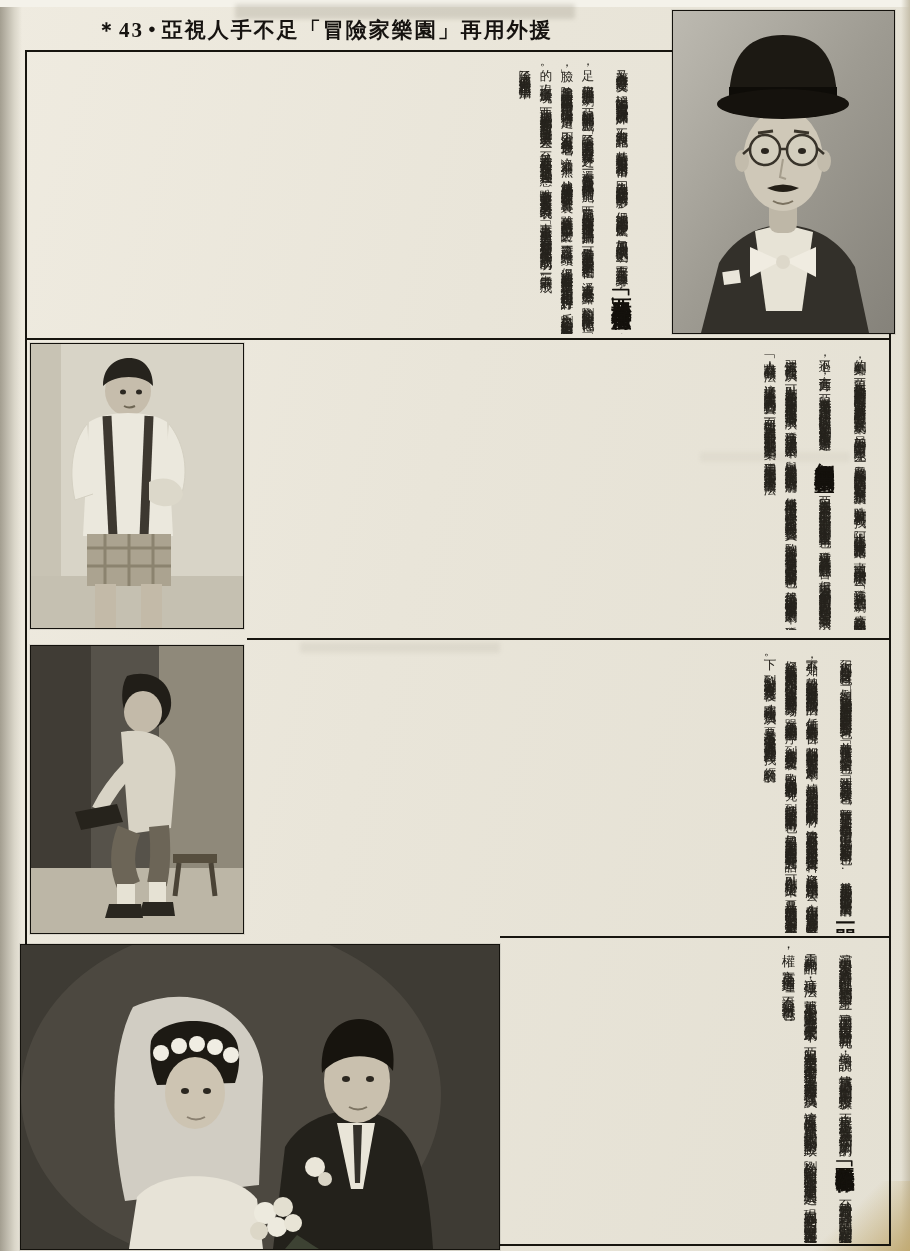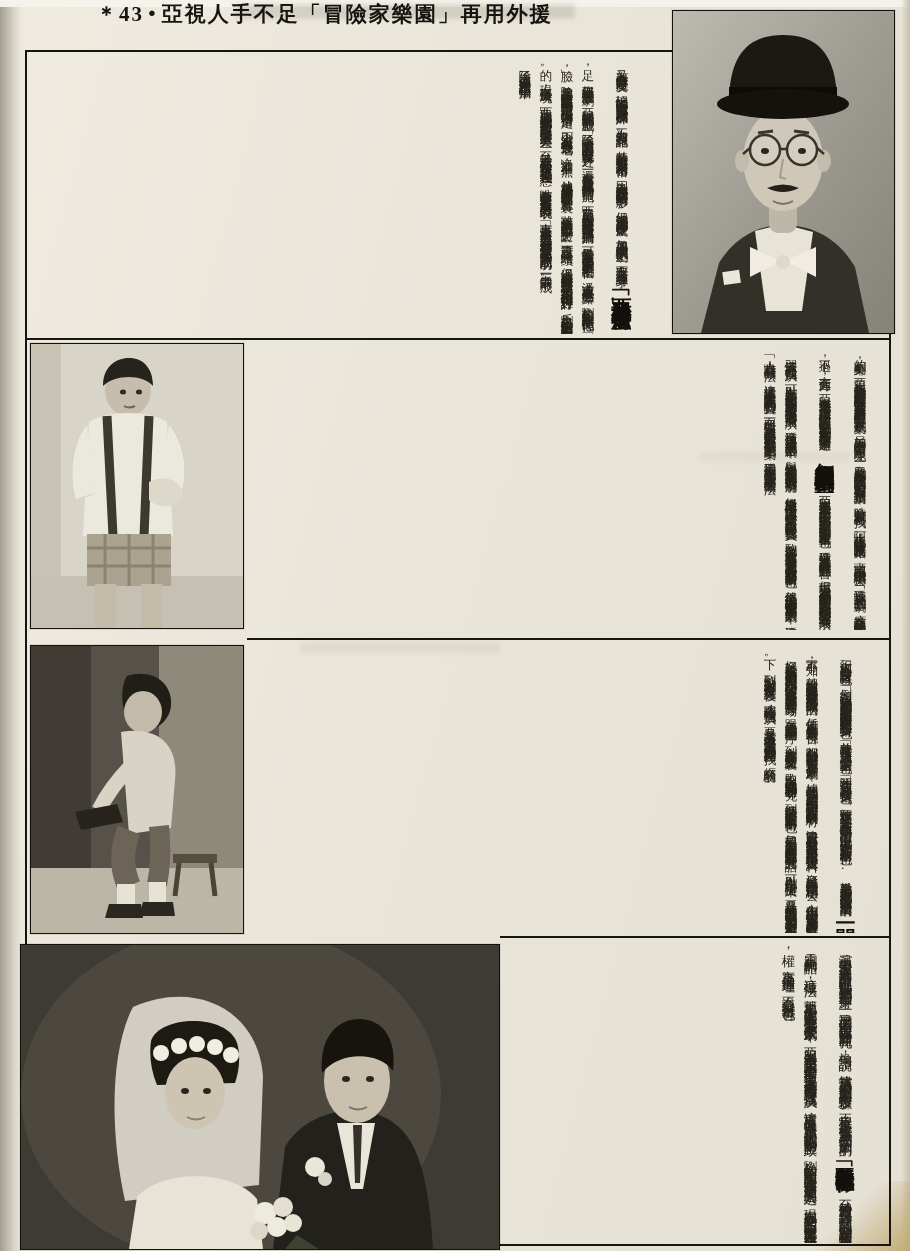--- a/index.html
+++ b/index.html
@@ -8,21 +8,21 @@
     background:linear-gradient(105deg,#efebe0 0%,#e9e5d9 45%,#e4e0d3 100%);
     font-family:"Liberation Serif","DejaVu Serif",serif;
   }
   .edge-left{position:absolute;left:0;top:0;width:22px;height:100%;
     background:linear-gradient(90deg,#a39e90 0%,#d9d5c8 65%,rgba(217,213,200,0));}
   .edge-top{position:absolute;left:0;top:0;width:100%;height:7px;background:#f4f2ea;}
   .edge-right{position:absolute;right:0;top:0;width:9px;height:100%;
     background:linear-gradient(270deg,#c6bfab,rgba(198,191,171,0));}
   .corner-br{position:absolute;right:0;bottom:0;width:110px;height:70px;
     background:linear-gradient(315deg,#c2ab74 0%,rgba(194,171,116,0) 55%);}
-  .header{position:absolute;left:96px;top:0;font-size:21px;font-weight:700;
+  .header{position:absolute;left:96px;top:16px;font-size:21px;font-weight:700;
     letter-spacing:2px;color:#161310;white-space:nowrap;}
   .header .bullet{font-size:13px;vertical-align:4px;padding:0 4px;}
   .frame{position:absolute;left:25px;top:50px;width:866px;height:1196px;
     border:2px solid #17150f;box-sizing:border-box;}
   .rule{position:absolute;height:2px;background:#17150f;}
   #rule1{left:27px;top:338px;width:864px;}
   #rule2{left:247px;top:638px;width:644px;}
   #rule3{left:500px;top:936px;width:391px;}
   .band{
     position:absolute;writing-mode:vertical-rl;overflow:hidden;

